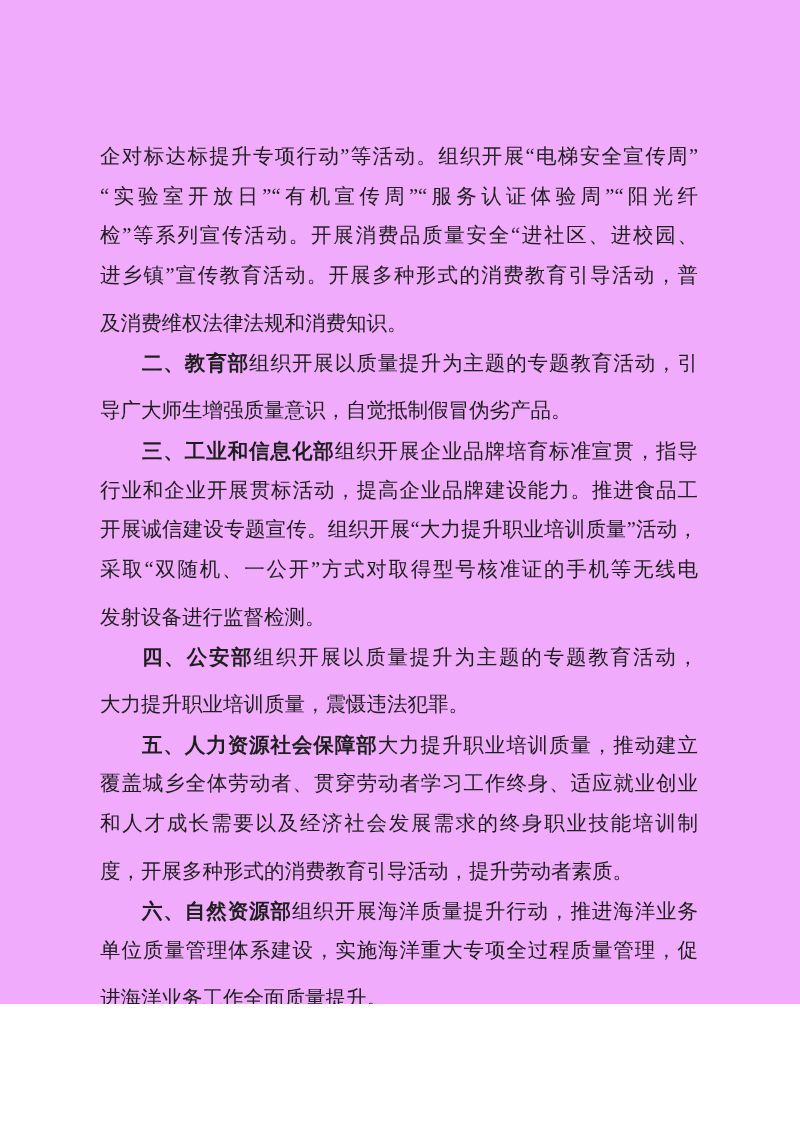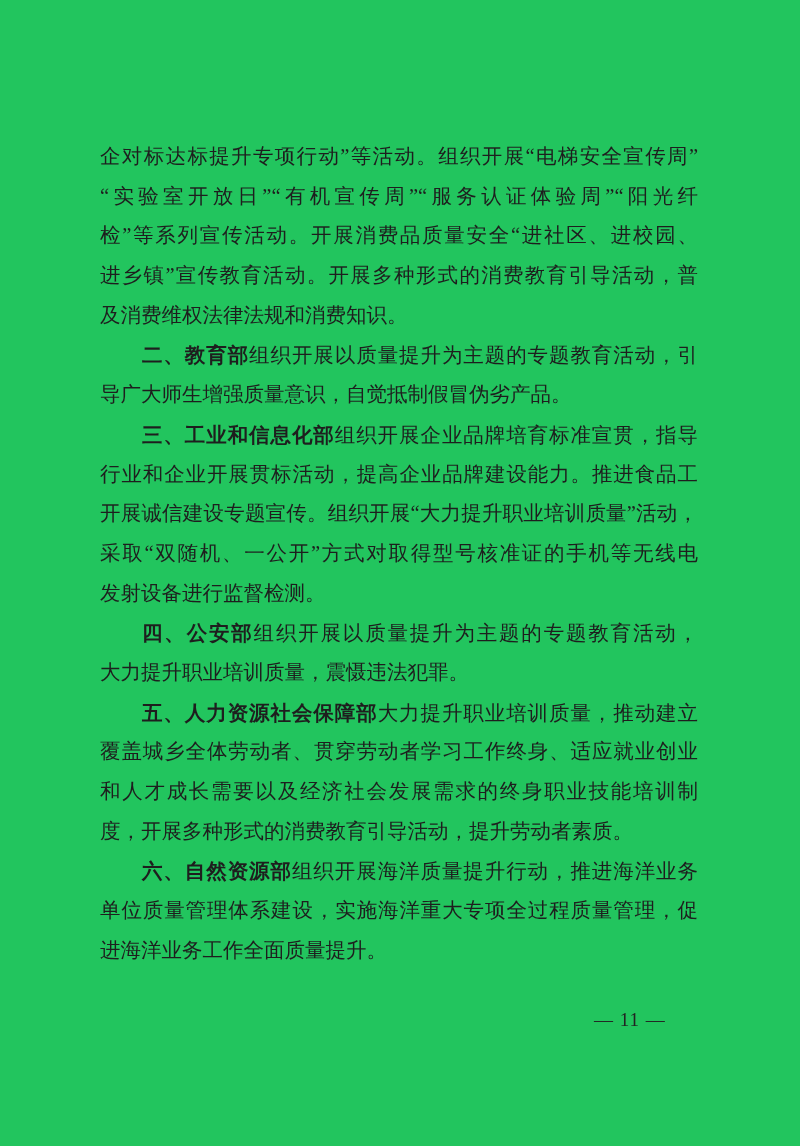--- a/index.html
+++ b/index.html
@@ -3,22 +3,22 @@
 <meta charset="utf-8">
 <style>
   html, body {
     margin: 0;
     padding: 0;
     background: #ffffff;
   }
   .page {
     position: relative;
     width: 800px;
-    height: 1146px;
-    background: #22c55e;
+    height: 1004px;
+    background: #f0abfc;
     overflow: hidden;
     font-family: "Liberation Serif", serif;
     color: #1e1e1e;
   }
   .text-block {
     position: absolute;
     left: 100px;
     top: 137px;
     width: 598px;
   }
@@ -28,20 +28,21 @@
     font-size: 20.5px;
     letter-spacing: 0;
     text-align: justify;
     text-align-last: justify;
     white-space: normal;
     overflow: visible;
   }
   .line.last {
     text-align: left;
     text-align-last: left;
+    margin-top: 8px;
   }
   .line.indent {
     padding-left: 42px;
   }
   .seg-b {
     font-family: "Liberation Sans", sans-serif;
     font-weight: 700;
   }
   .page-number {
     position: absolute;

